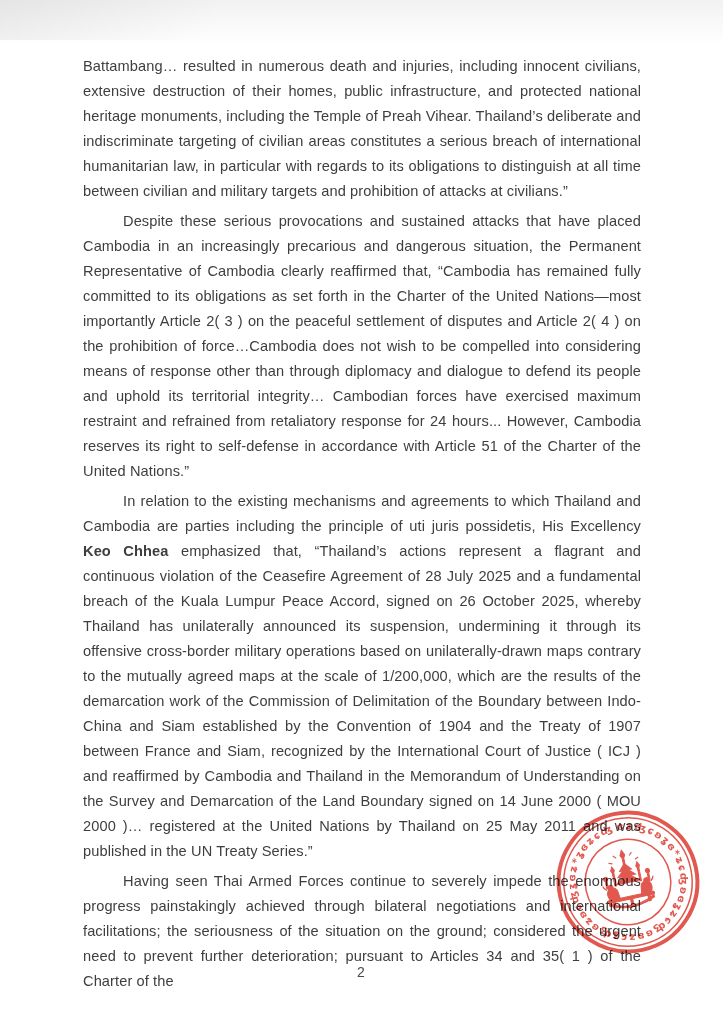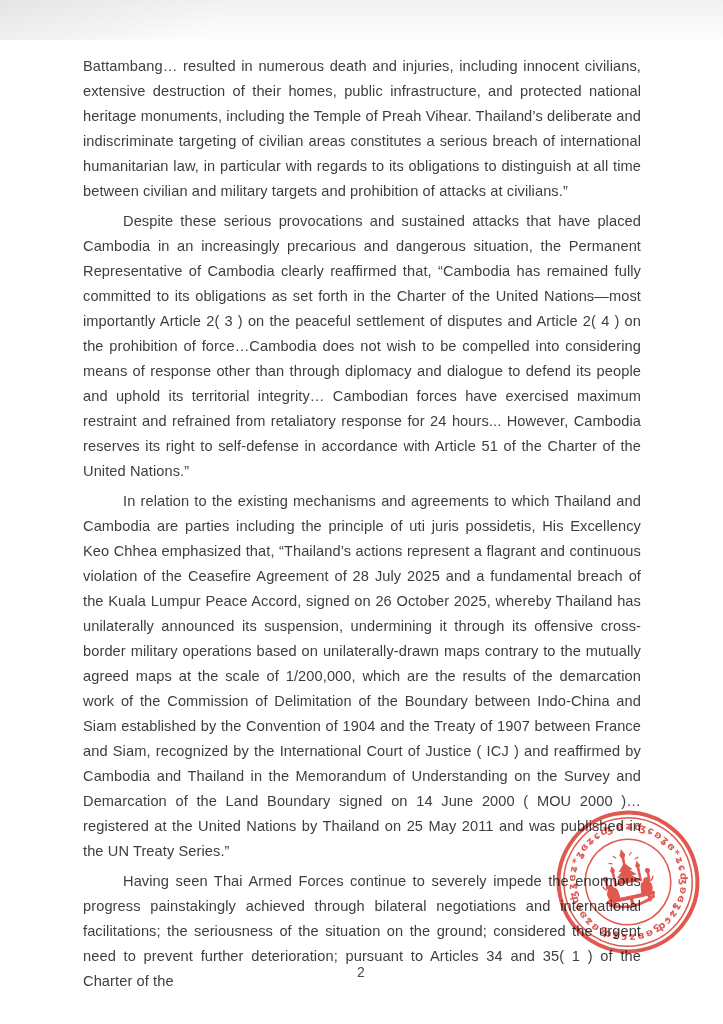--- a/index.html
+++ b/index.html
@@ -25,21 +25,21 @@
     left:83px;top:54px;width:558px;
     color:#3e3e3e;
     font-size:14.6px;
     line-height:25px;
     text-align:justify;
     letter-spacing:0.1px;
   }
   .content p{margin:0 0 5px 0;}
   .content p.indent{text-indent:40px;}
   .it{}
-  .bd{font-weight:normal;}
+  .bd{font-weight:bold;}
   .page-number{
     position:absolute;
     left:0;right:0;top:964px;
     text-align:center;
     color:#4a4a4a;
     font-size:14px;
     letter-spacing:1px;
   }
   .stamp{
     position:absolute;

